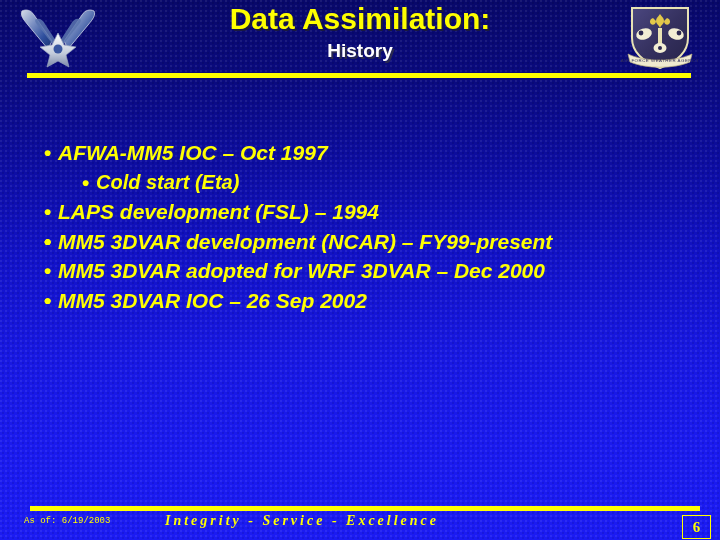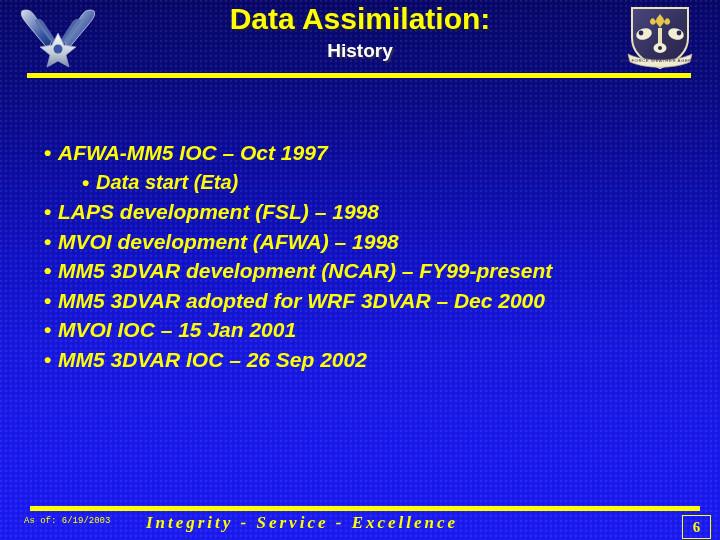--- a/index.html
+++ b/index.html
@@ -129,21 +129,21 @@
     white-space: nowrap;
     font-family: Liberation Mono, monospace;
   }
   .motto {
     position: absolute;
     left: 0; top: 513px;
     width: 604px;
     text-align: center;
     color: #ffff00;
     font-family: "Liberation Serif", serif;
-    font-size: 17px;
+    font-size: 14px;
     font-weight: bold;
     font-style: italic;
     letter-spacing: 3px;
     white-space: nowrap;
   }
   .pagenum {
     position: absolute;
     left: 682px; top: 515px;
     width: 27px; height: 22px;
     border: 1px solid #ffff00;
@@ -219,44 +219,42 @@
     <div class="hrule-top"></div>
   </div>
 
   <div class="body">
     <div class="bullet">
       <span class="dot">•</span>
       <span>AFWA-MM5 IOC – Oct 1997</span>
     </div>
     <div class="bullet level2">
       <span class="dot">•</span>
-      <span>Data start (Eta)</span>
-    </div>
-    <div class="bullet">
-      <span class="dot">•</span>
-      <span>LAPS development (FSL) – 1998</span>
-    </div>
-    <div class="bullet">
-      <span class="dot">•</span>
-      <span>MVOI development (AFWA) – 1998</span>
+      <span>Cold start (Eta)</span>
+    </div>
+    <div class="bullet">
+      <span class="dot">•</span>
+      <span>LAPS development (FSL) – 1994</span>
+    </div>
+    <div class="bullet">
+      <span class="dot">•</span>
     </div>
     <div class="bullet">
       <span class="dot">•</span>
     </div>
     <div class="bullet">
       <span class="dot">•</span>
       <span>MM5 3DVAR development (NCAR) – FY99-present</span>
     </div>
     <div class="bullet">
       <span class="dot">•</span>
       <span>MM5 3DVAR adopted for WRF 3DVAR – Dec 2000</span>
     </div>
     <div class="bullet">
       <span class="dot">•</span>
-      <span>MVOI IOC – 15 Jan 2001</span>
     </div>
     <div class="bullet">
       <span class="dot">•</span>
       <span>MM5 3DVAR IOC – 26 Sep 2002</span>
     </div>
   </div>
 
   <div class="hrule-bottom"></div>
   <div class="asof">As of: 6/19/2003</div>
   <div class="motto">Integrity - Service - Excellence</div>

